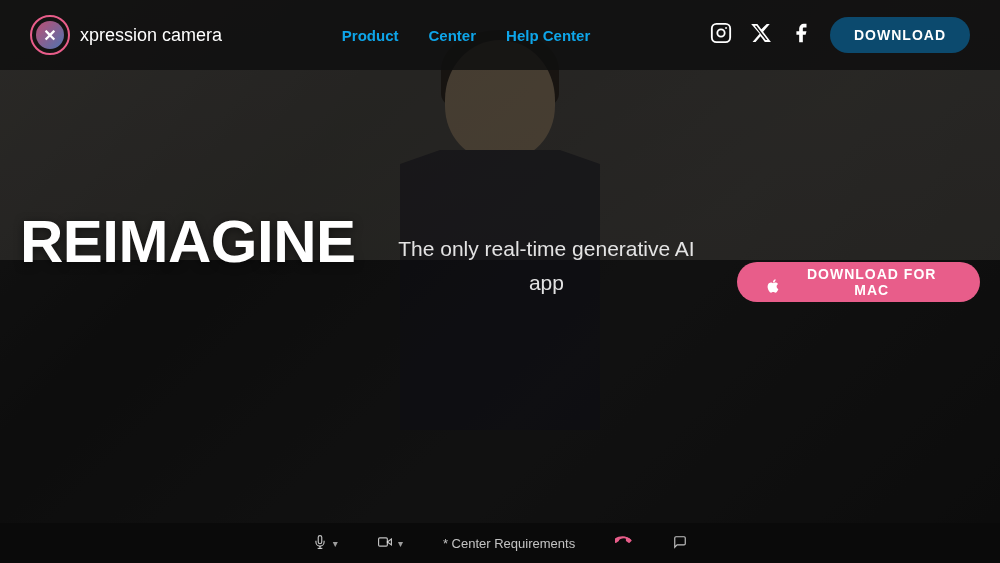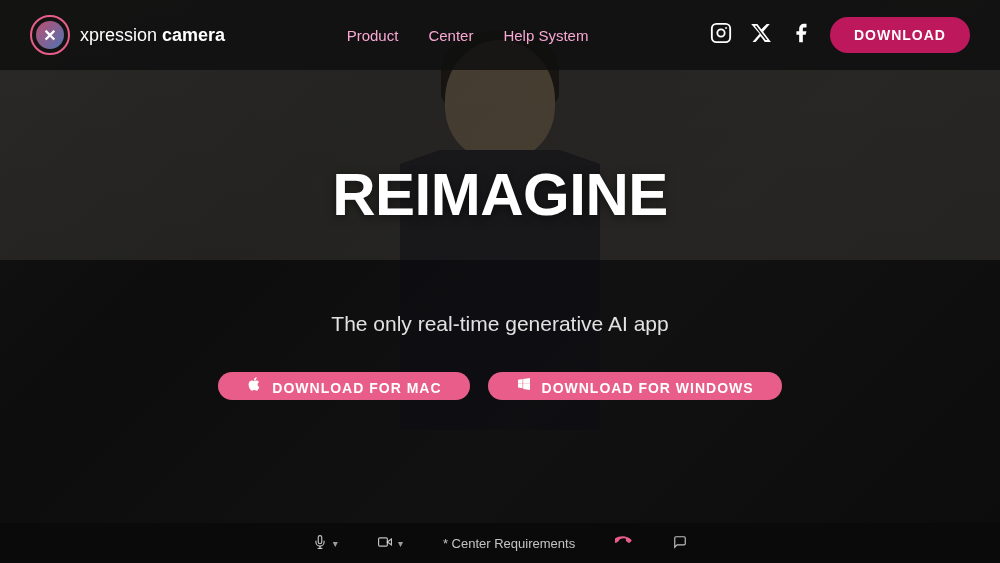--- a/index.html
+++ b/index.html
@@ -147,73 +147,74 @@
       color: white;
     }
 
     .logo-text {
       font-size: 18px;
       color: white;
       font-weight: 400;
     }
 
     .logo-text strong {
+      font-weight: 400;
+    }
+
+    .nav-links {
+      display: flex;
+      align-items: center;
+      gap: 30px;
+    }
+
+    .nav-link {
+      color: #0ea5e9;
+      font-size: 15px;
       font-weight: 700;
-    }
-
-    .nav-links {
-      display: flex;
-      align-items: center;
-      gap: 30px;
-    }
-
-    .nav-link {
-      color: #f9a8d4;
-      font-size: 15px;
-      font-weight: 400;
       cursor: pointer;
       text-decoration: none;
     }
 
     .nav-right {
       display: flex;
       align-items: center;
       gap: 18px;
     }
 
     .social-icon {
       color: white;
       font-size: 18px;
       cursor: pointer;
     }
 
     .download-btn {
-      background: #be185d;
+      background: #0c4a6e;
       color: white;
       border: none;
       border-radius: 25px;
       padding: 10px 24px;
       font-size: 14px;
       font-weight: 700;
       letter-spacing: 1px;
       cursor: pointer;
     }
 
     
     .hero-content {
       position: relative;
       z-index: 5;
       flex: 1;
       display: flex;
-      flex-direction: column;
+      flex-direction: row;
       align-items: center;
       justify-content: center;
       text-align: center;
       padding: 0 20px;
       margin-top: -30px;
+      gap: 28px;
     }
 
     .hero-title {
       font-size: 60px;
       font-weight: 900;
       color: white;
       line-height: 1.05;
       text-transform: uppercase;
       letter-spacing: -0.5px;
       margin-bottom: 18px;
@@ -312,21 +313,21 @@
       </div>
       <span class="logo-text">
         <span>xpression</span>
         <strong>camera</strong>
       </span>
     </div>
 
     <div class="nav-links">
       <a class="nav-link">Product</a>
       <a class="nav-link">Center</a>
-      <a class="nav-link">Help System</a>
+      <a class="nav-link">Help Center</a>
     </div>
 
     <div class="nav-right">
 
       <span class="social-icon">
         <svg width="22" height="22" viewBox="0 0 24 24" fill="none" stroke="white" stroke-width="2" stroke-linecap="round" stroke-linejoin="round">
           <rect x="2" y="2" width="20" height="20" rx="5" ry="5"></rect>
           <circle cx="12" cy="12" r="4"></circle>
           <circle cx="17.5" cy="6.5" r="1" fill="white" stroke="none"></circle>
         </svg>
@@ -357,28 +358,20 @@
     </p>
     <div class="cta-buttons">
       <button class="cta-btn">
         <span class="btn-icon">
           <svg width="16" height="16" viewBox="0 0 24 24" fill="white">
             <path d="M18.71 19.5c-.83 1.24-1.71 2.45-3.05 2.47-1.34.03-1.77-.79-3.29-.79-1.53 0-2 .77-3.27.82-1.31.05-2.3-1.32-3.14-2.53C4.25 17 2.94 12.45 4.7 9.39c.87-1.52 2.43-2.48 4.12-2.51 1.28-.02 2.5.87 3.29.87.78 0 2.26-1.07 3.8-.91.65.03 2.47.26 3.64 1.98-.09.06-2.17 1.28-2.15 3.81.03 3.02 2.65 4.03 2.68 4.04-.03.07-.42 1.44-1.38 2.83M13 3.5c.73-.83 1.94-1.46 2.94-1.5.13 1.17-.34 2.35-1.04 3.19-.69.85-1.83 1.51-2.95 1.42-.15-1.15.41-2.35 1.05-3.11z"></path>
           </svg>
         </span>
         <span>DOWNLOAD FOR MAC</span>
       </button>
-      <button class="cta-btn">
-        <span class="btn-icon">
-          <svg width="16" height="16" viewBox="0 0 24 24" fill="white">
-            <path d="M3 5.557L9.857 4.6v6.642H3V5.557zM10.714 4.47L21 3v8.243h-10.286V4.47zM3 11.757h6.857v6.586L3 17.386v-5.63zM10.714 11.757H21V21l-10.286-1.414v-7.83z"></path>
-          </svg>
-        </span>
-        <span>DOWNLOAD FOR WINDOWS</span>
-      </button>
     </div>
   </div>
 
   <div class="bottom-bar">
     <div class="bottom-bar-item">
       <span class="bottom-bar-icon">
         <svg width="14" height="14" viewBox="0 0 24 24" fill="none" stroke="rgba(255,255,255,0.75)" stroke-width="2">
           <path d="M12 1a3 3 0 0 0-3 3v8a3 3 0 0 0 6 0V4a3 3 0 0 0-3-3z"></path>
           <path d="M19 10v2a7 7 0 0 1-14 0v-2"></path>
           <line x1="12" y1="19" x2="12" y2="23"></line>

